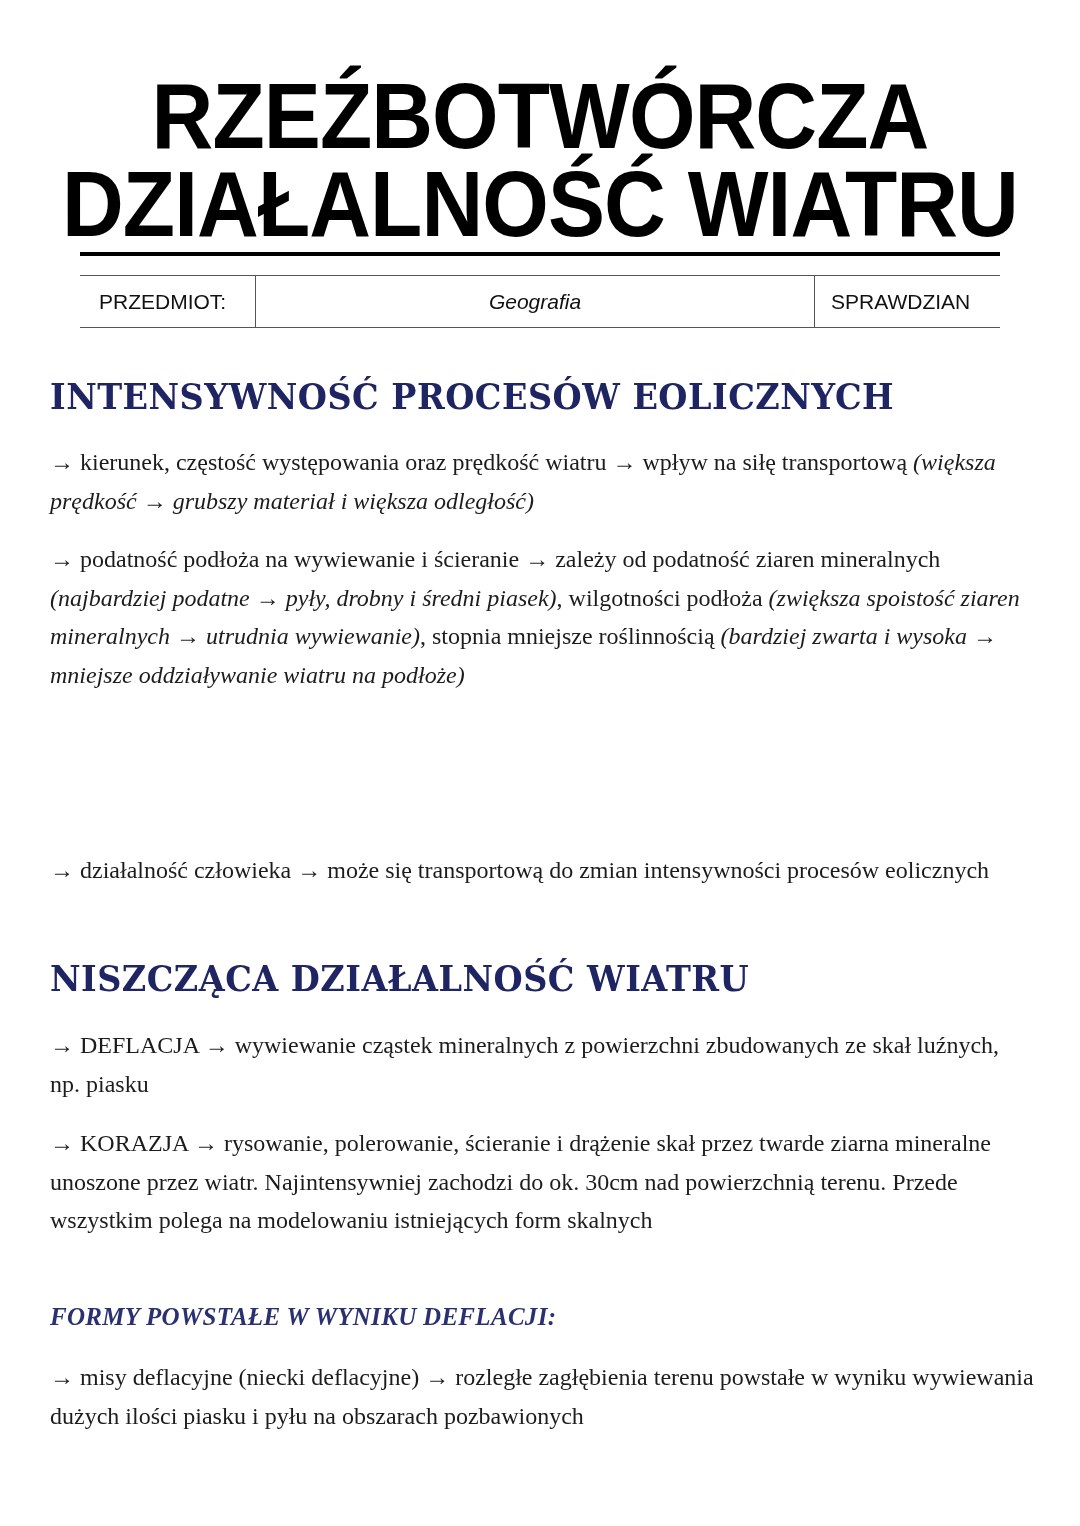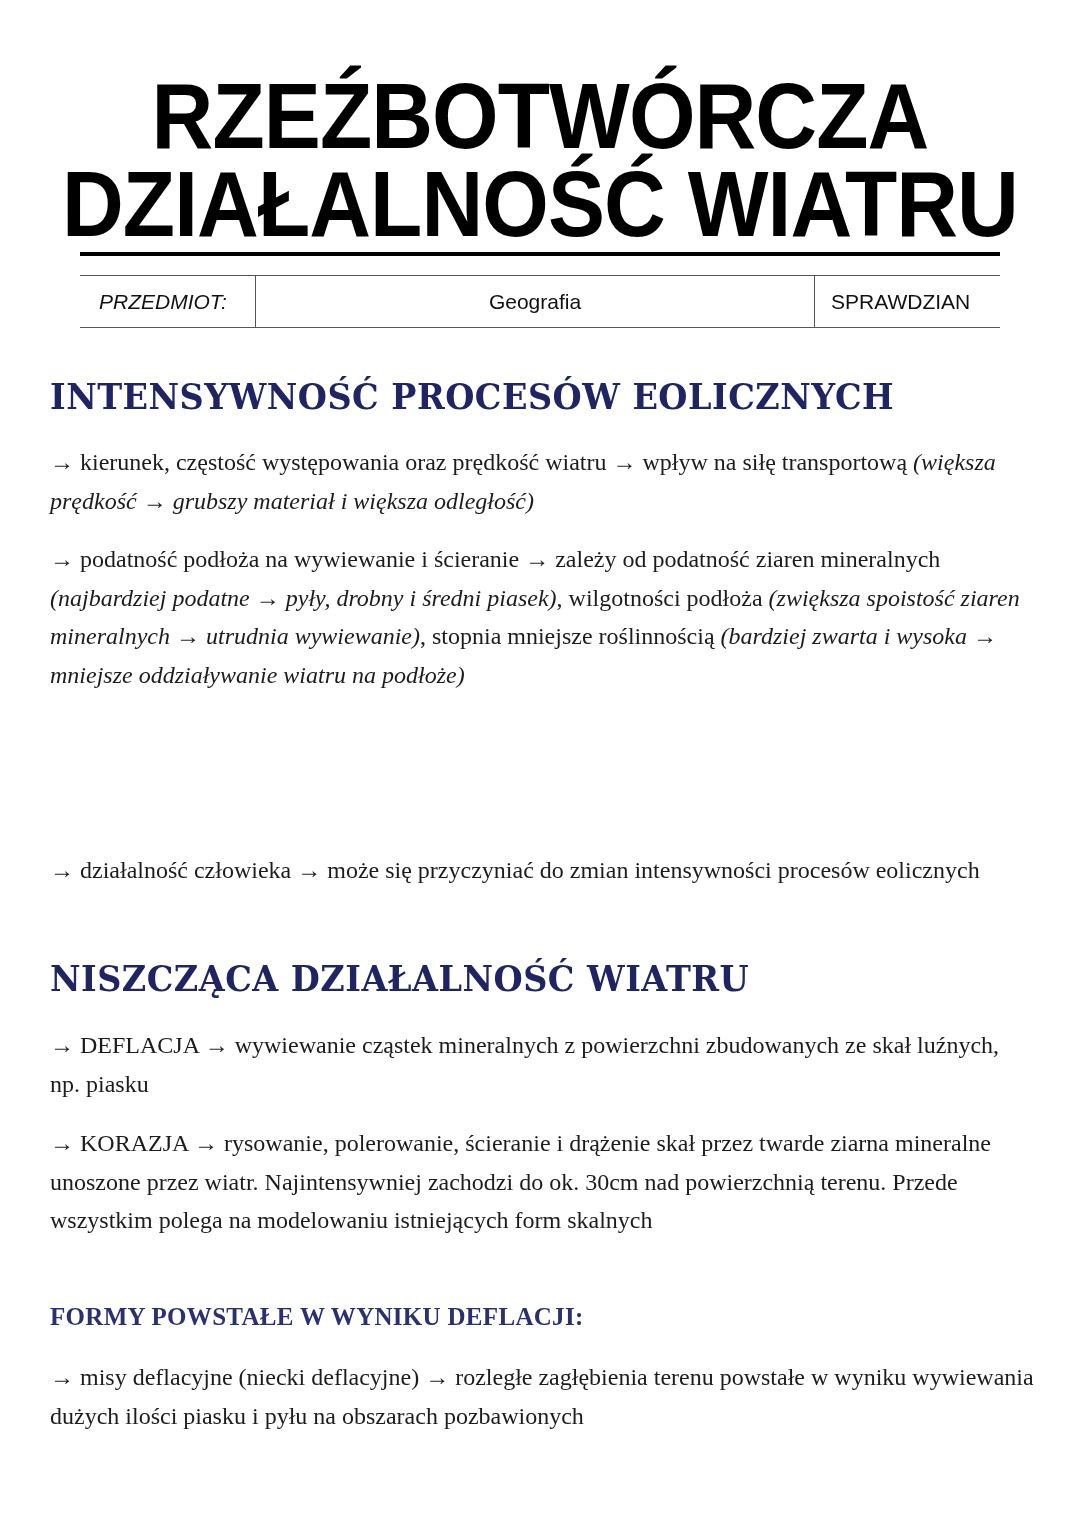--- a/index.html
+++ b/index.html
@@ -62,26 +62,26 @@
     .meta-cell {
       display: flex;
       align-items: center;
       height: 100%;
       box-sizing: border-box;
     }
     .meta-cell.label {
       width: 176px;
       padding-left: 19px;
       border-right: 1.5px solid #555555;
-      font-style: italic;
     }
     .meta-cell.value {
       width: 559px;
       justify-content: center;
       border-right: 1.5px solid #555555;
+      font-style: italic;
     }
     .meta-cell.type {
       flex: 1;
       padding-left: 16px;
       text-align: right;
     }
     .section-heading {
       position: absolute;
       left: 50px;
       margin: 0;
@@ -106,20 +106,21 @@
       color: #1c1c1c;
     }
     .para em {
       font-style: italic;
     }
     .subheading {
       position: absolute;
       left: 50px;
       margin: 0;
       font-family: "Liberation Serif", serif;
+      font-style: italic;
       font-size: 25px;
       line-height: 38px;
       color: #2b3170;
       letter-spacing: 0.3px;
     }
   </style>
 </head>
 <body>
 
 <div class="page">
@@ -142,21 +143,21 @@
   <p class="para" style="top:443px;">
     <span>→ kierunek, częstość występowania oraz prędkość wiatru → wpływ na siłę transportową </span><em>(większa prędkość → grubszy materiał i większa odległość)</em>
   </p>
 
   <p class="para" style="top:540px;">
     <span>→ podatność podłoża na wywiewanie i ścieranie → zależy od podatność ziaren mineralnych </span><em>(najbardziej podatne → pyły, drobny i średni piasek)</em><span>, wilgotności podłoża </span><em>(zwiększa spoistość ziaren mineralnych → utrudnia wywiewanie)</em><span>, stopnia mniejsze roślinnością </span><em>(bardziej zwarta i wysoka →  mniejsze oddziaływanie wiatru na podłoże)</em>
   </p>
 
 
   <p class="para" style="top:851px;">
-    <span>→ działalność człowieka → może się przyczyniać do zmian intensywności procesów eolicznych</span>
+    <span>→ działalność człowieka → może się transportową do zmian intensywności procesów eolicznych</span>
   </p>
 
   <h2 class="section-heading" style="top:958px;">NISZCZĄCA DZIAŁALNOŚĆ WIATRU</h2>
 
   <p class="para" style="top:1026px;">
     <span>→ DEFLACJA → wywiewanie cząstek mineralnych z powierzchni zbudowanych ze skał luźnych, np. piasku</span>
   </p>
 
   <p class="para" style="top:1124px;">
     <span>→ KORAZJA → rysowanie, polerowanie, ścieranie i drążenie skał przez twarde ziarna mineralne unoszone przez wiatr. Najintensywniej zachodzi do ok. 30cm nad powierzchnią terenu. Przede wszystkim polega na modelowaniu istniejących form skalnych</span>

